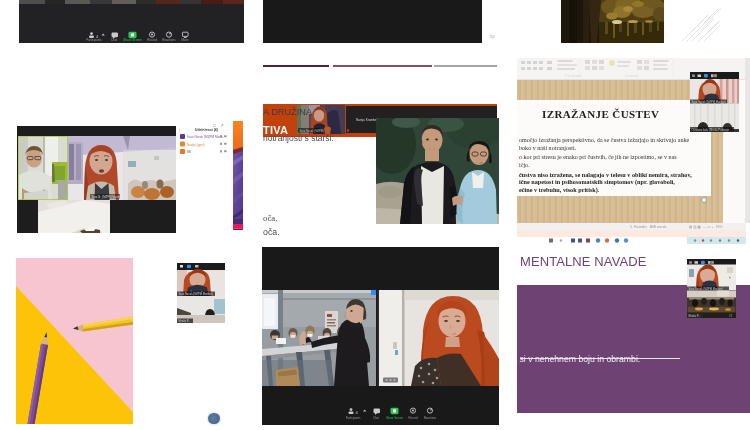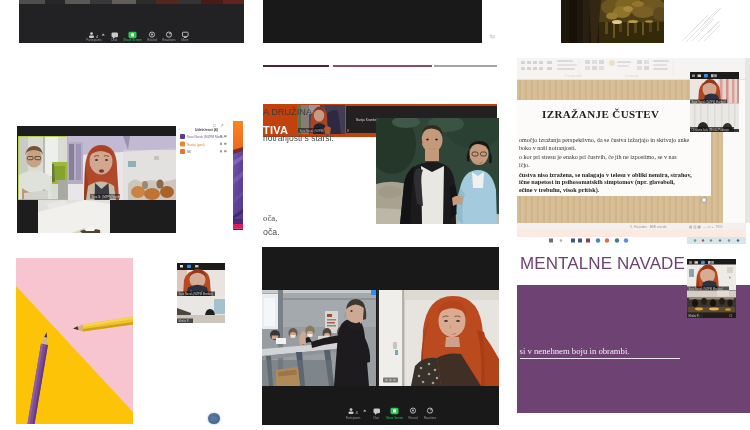--- a/index.html
+++ b/index.html
@@ -599,24 +599,24 @@
     <g font-size="2.8" fill="#9a9a9a" text-anchor="middle" font-family="Liberation Sans">
       <text x="91" y="13.6">Participants</text>
       <text x="114" y="13.6">Chat</text>
       <text x="132.5" y="13.6" fill="#2fc553">Share Screen</text>
       <text x="151" y="13.6">Record</text>
       <text x="168" y="13.6">Reactions</text>
     </g>
   </svg>
 </div>
 
-<div class="abs" style="left:520px;top:254px;font-size:17px;color:#6f4274;letter-spacing:0.1px;">MENTALNE NAVADE</div>
+<div class="abs" style="left:520px;top:254px;font-size:13px;color:#6f4274;letter-spacing:0.1px;">MENTALNE NAVADE</div>
 <div class="abs" style="left:517px;top:285px;width:233px;height:128px;background:#6e4374;"></div>
 <div class="abs" style="left:519.5px;top:357.5px;width:160px;height:1px;background:rgba(255,255,255,0.85);"></div>
-<div class="abs" style="left:519.5px;top:346px;font-size:8.7px;color:#f2ecf3;font-family:Liberation Serif, serif;">si v nenehnem boju in obrambi.</div>
+<div class="abs" style="left:519.5px;top:354px;font-size:8.7px;color:#f2ecf3;">si v nenehnem boju in obrambi.</div>
 
 <svg class="abs" style="left:686.5px;top:258.5px;" width="49" height="59" viewBox="0 0 49 59">
   <rect width="49" height="59" fill="#1b1b1b"></rect>
   <rect x="2" y="2.2" width="3" height="2.5" fill="#888"></rect>
   <rect x="7.5" y="2.2" width="3.5" height="2.5" fill="#ccc"></rect>
   <rect x="14" y="1.8" width="3.8" height="3.2" rx="0.8" fill="#3d8de0"></rect>
   <rect x="21" y="2" width="2.6" height="2.8" fill="#bbb"></rect>
       <rect x="24.2" y="2" width="2.6" height="2.8" fill="#999"></rect>
   <g>
     <rect x="0" y="5.5" width="49" height="26" fill="#eeebe7"></rect>

